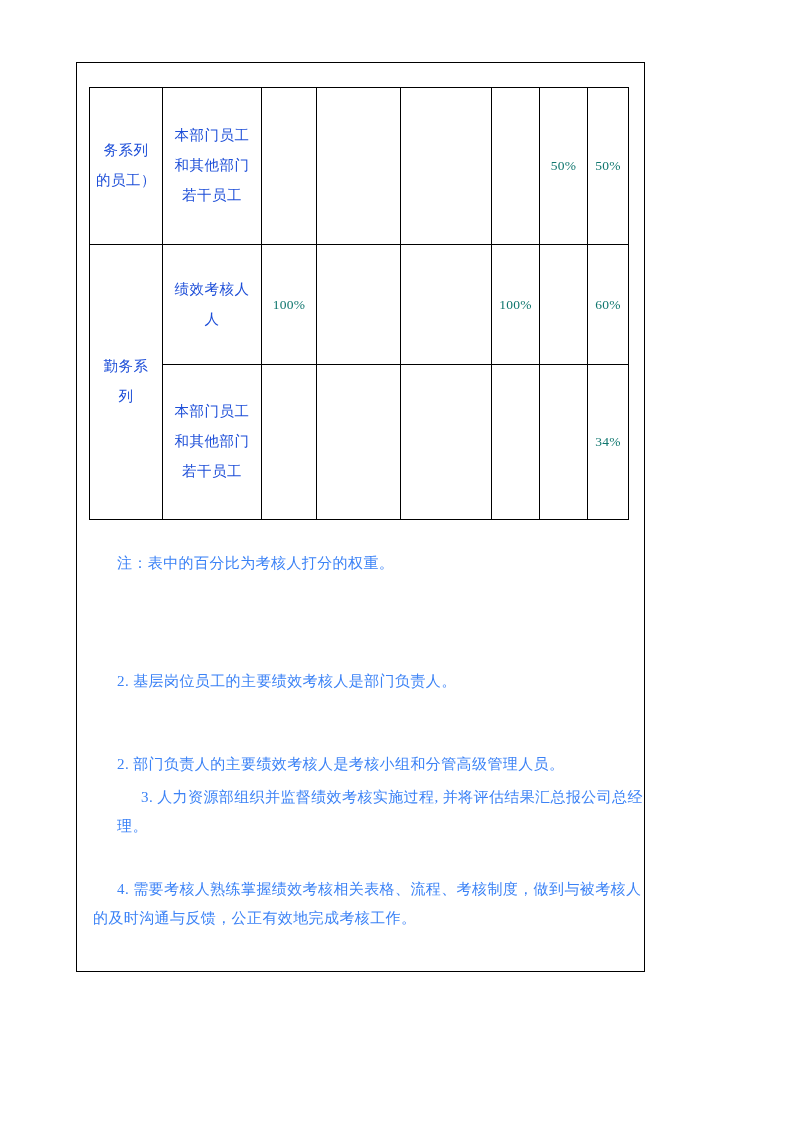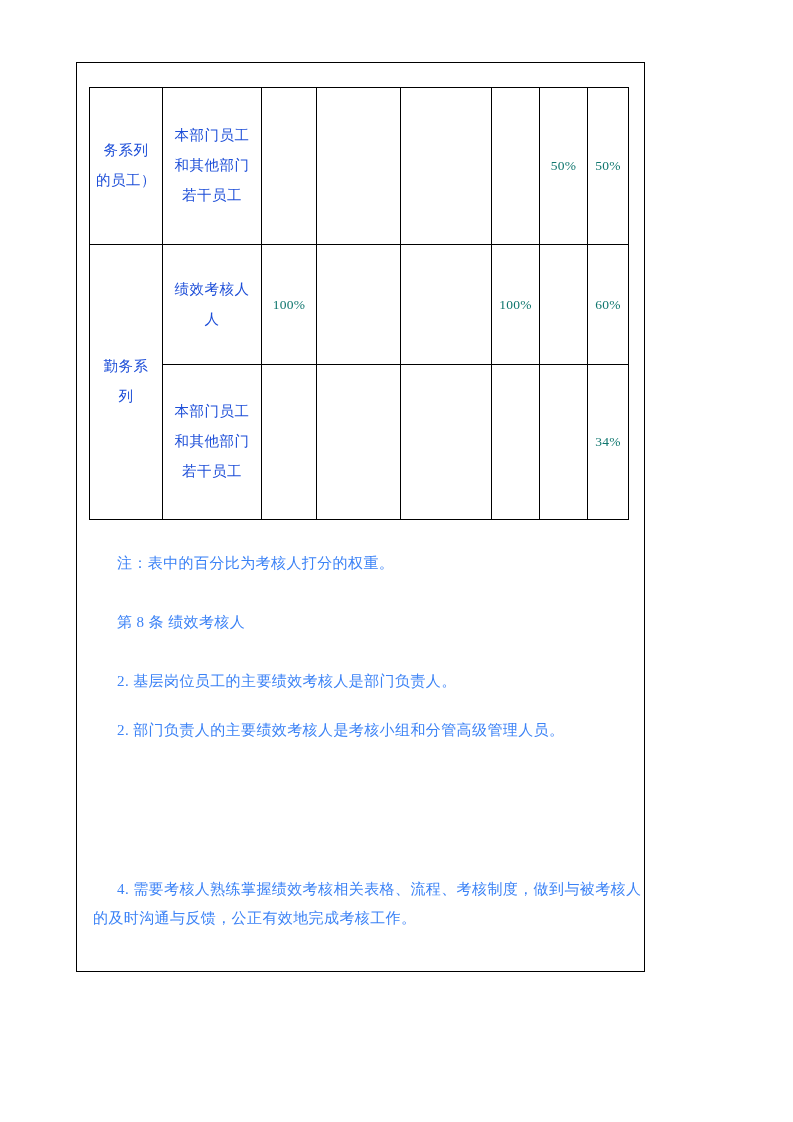--- a/index.html
+++ b/index.html
@@ -88,21 +88,21 @@
   .para {
     position: absolute;
     font-size: 15px;
     line-height: 1.95;
     color: #3b82f6;
     letter-spacing: 0.4px;
   }
   .note   { left: 40px; top: 486px; }
   .heading{ left: 40px; top: 545px; }
   .para-1 { left: 40px; top: 604px; }
-  .para-2 { left: 40px; top: 653px; }
+  .para-2 { left: 40px; top: 687px; }
   .para-3 { left: 40px;  top: 720px; width: 525px; text-indent: 24px; }
   .para-4 { left: 16px; top: 812px; width: 545px; text-indent: 24px; }
   .para   { width: auto; }
 </style>
 </head>
 <body>
 
 <div class="page">
   <div class="page-inner">
 
@@ -174,20 +174,20 @@
           <td class="num"></td>
           <td class="num"></td>
           <td class="num"></td>
           <td class="num">34%</td>
         </tr>
       </tbody>
     </table>
 
     <div class="note">注：表中的百分比为考核人打分的权重。</div>
 
-    <div class="heading">第 8 条   绩效考核人</div>
 
     <div class="para para-1">2. 基层岗位员工的主要绩效考核人是部门负责人。</div>
     <div class="para para-2">2. 部门负责人的主要绩效考核人是考核小组和分管高级管理人员。</div>
+    <div class="para para-3">3. 人力资源部组织并监督绩效考核实施过程, 并将评估结果汇总报公司总经理。</div>
     <div class="para para-4">4. 需要考核人熟练掌握绩效考核相关表格、流程、考核制度，做到与被考核人的及时沟通与反馈，公正有效地完成考核工作。</div>
 
   </div>
 </div>
 
 </body></html>

